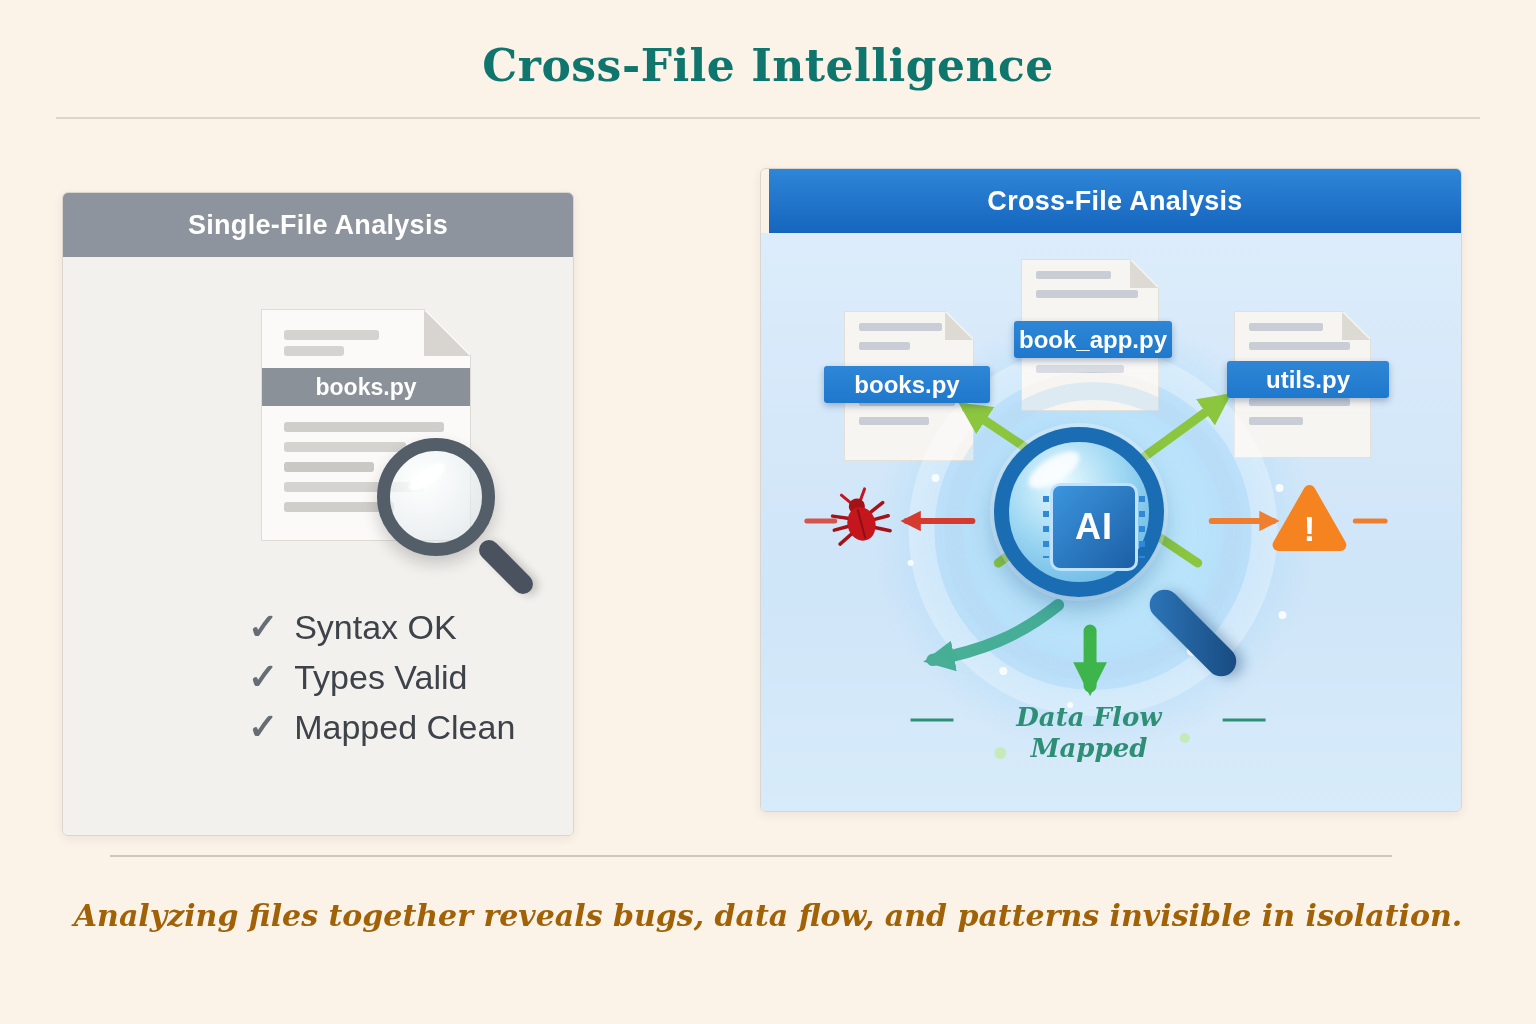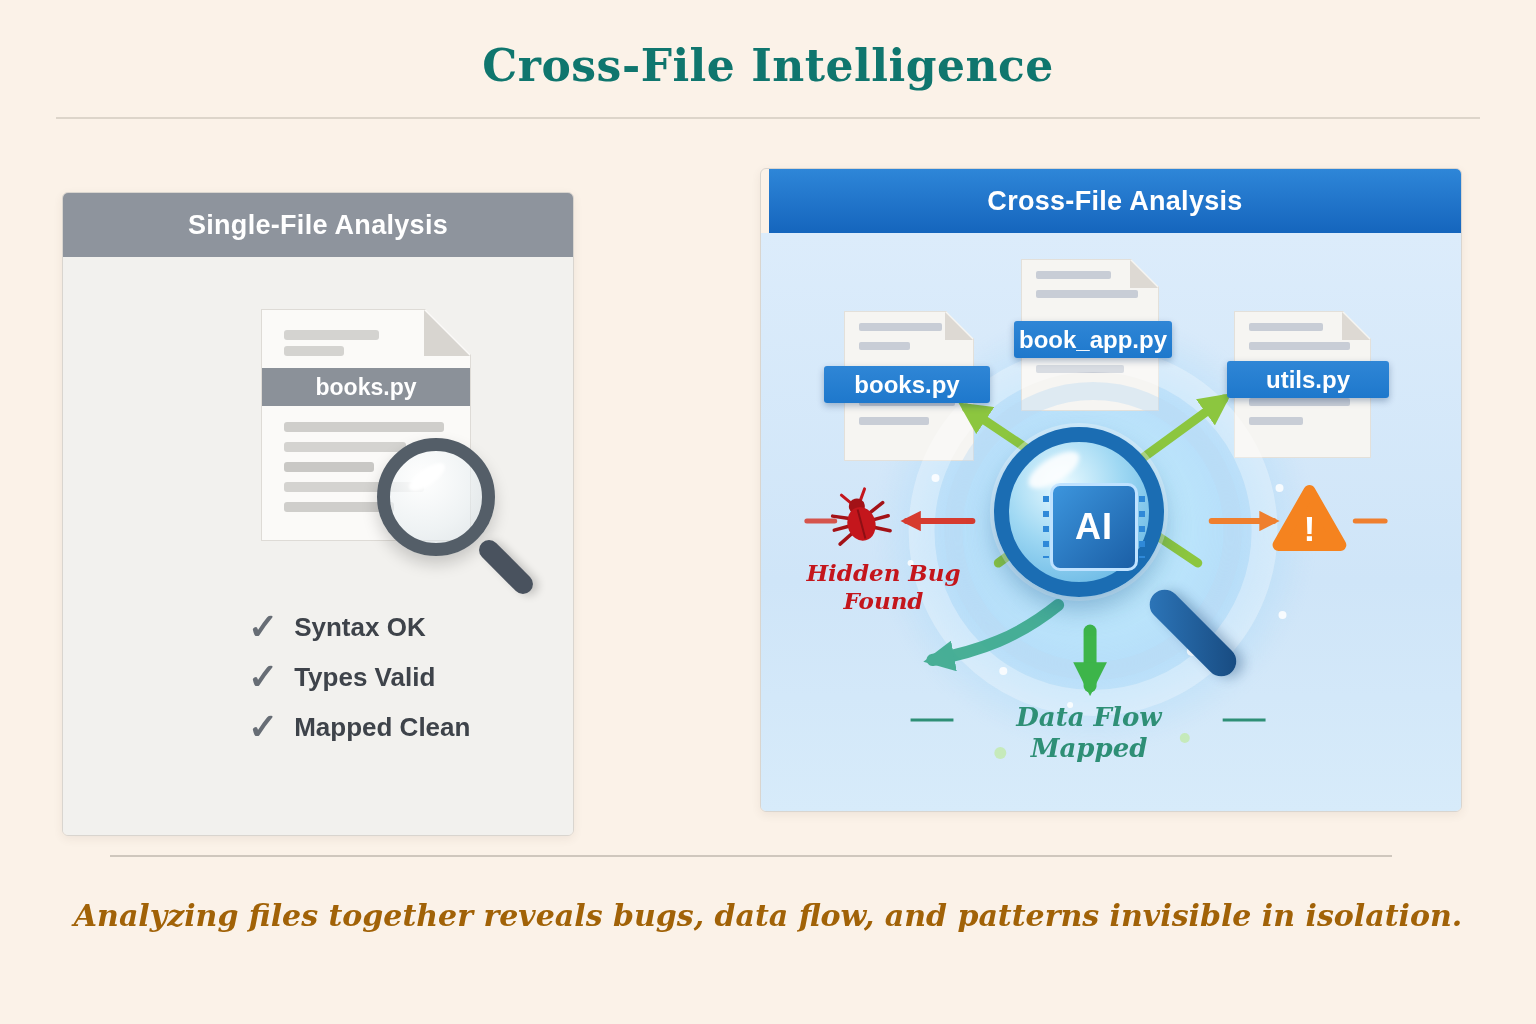--- a/index.html
+++ b/index.html
@@ -61,21 +61,21 @@
     box-shadow:0 8px 16px rgba(0,0,0,.18);}
   .mag-lens::after{content:"";position:absolute;left:16px;top:18px;width:42px;height:16px;border-radius:50%;
     background:rgba(255,255,255,.95);transform:rotate(-35deg);filter:blur(1px);}
   .mag-handle{position:absolute;left:433px;top:276px;width:20px;height:68px;border-radius:10px;
     background:#49525e;transform:rotate(-45deg);box-shadow:3px 5px 8px rgba(0,0,0,.18);}
 
   
   .checks{position:absolute;left:185px;top:352px;}
   .check-row{display:flex;align-items:center;gap:16px;margin-bottom:14px;height:36px;}
   .check-icon{font-size:36px;font-weight:700;color:#676d75;line-height:36px;}
-  .check-label{font-size:26px;font-weight:700;color:#3e434a;}
+  .check-label{font-size:34px;font-weight:400;color:#3e434a;}
 
   
   .glow{position:absolute;left:113px;top:78px;width:440px;height:440px;border-radius:50%;
     background:radial-gradient(circle,rgba(195,242,255,.95) 0%,rgba(160,215,250,.55) 45%,rgba(160,215,250,0) 70%);
     filter:blur(5px);}
   .arrows-layer{position:absolute;left:0;top:0;width:100%;height:100%;z-index:4;}
 
   .mini-doc{position:absolute;background:#f6f5f2;border:1px solid #e3e0da;z-index:3;
     box-shadow:0 5px 12px rgba(50,80,120,.15);
     clip-path:polygon(0 0,calc(100% - 28px) 0,100% 28px,100% 100%,0 100%);}
@@ -267,21 +267,20 @@
 
       <div class="file-tag tag-books">books.py</div>
       <div class="file-tag tag-bookapp">book_app.py</div>
       <div class="file-tag tag-utils">utils.py</div>
 
       <div class="ai-lens">
         <div class="ai-chip">AI</div>
       </div>
       <div class="ai-handle"></div>
 
-      <div class="finding finding-bug">Hidden Bug Found</div>
       <div class="finding finding-flow">Data Flow Mapped</div>
 
     </div>
   </section>
 
   <div class="divider-bottom"></div>
   <p class="caption">Analyzing files together reveals bugs, data flow, and patterns invisible in isolation.</p>
 
 </div>
 

